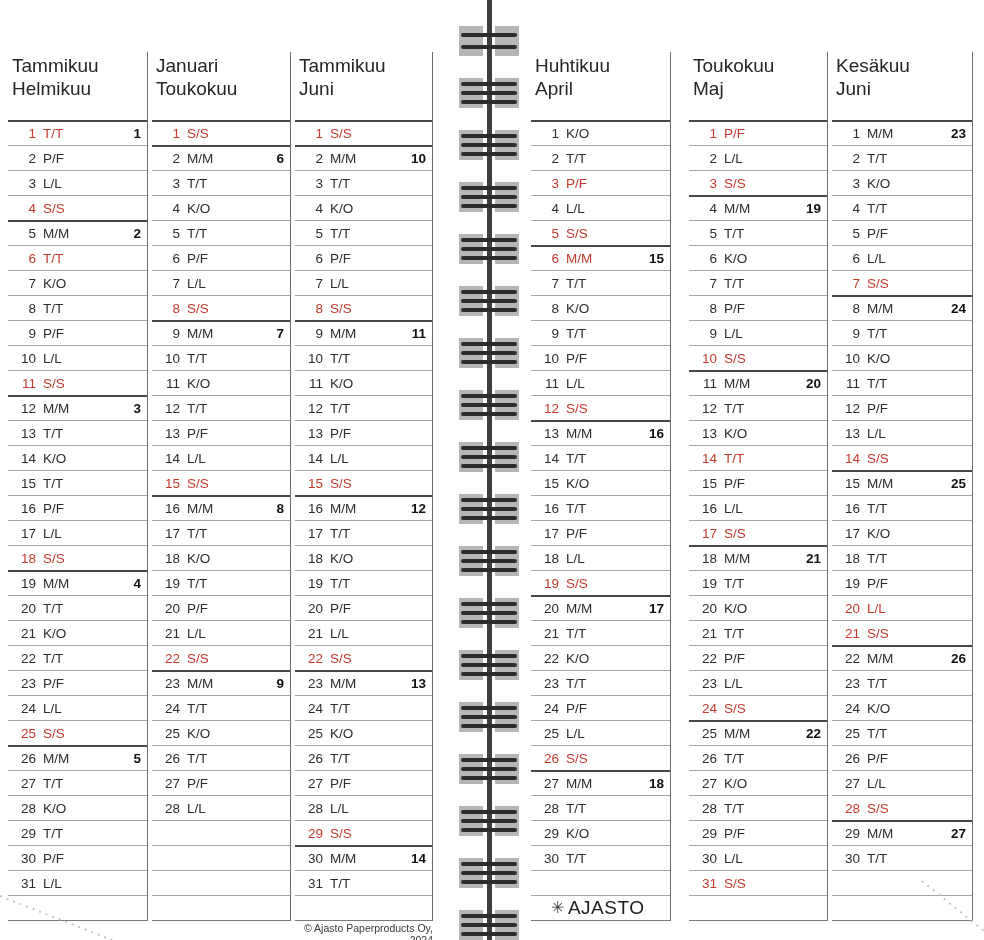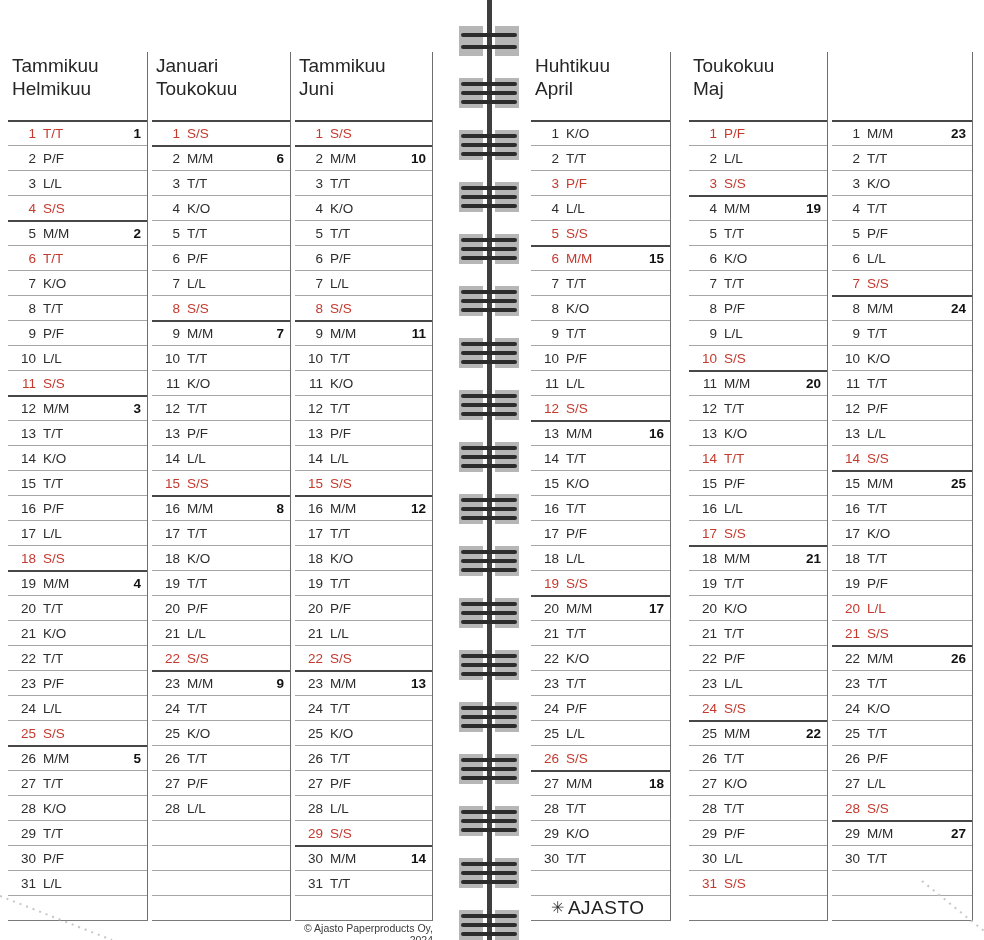--- a/index.html
+++ b/index.html
@@ -876,20 +876,24 @@
           <span class="wknum"></span>
         </div>
         <div class="row">
           <span class="num"></span>
           <span class="wd"></span>
           <span class="wknum"></span>
         </div>
       </div>
   </div>
   <div class="month-col" id="m5">
+    <div class="mhead">
+      <div>Kesäkuu</div>
+      <div>Juni</div>
+    </div>
     <div class="rows">
         <div class="row wk">
           <span class="num">1</span>
           <span class="wd">M/M</span>
           <span class="wknum">23</span>
         </div>
         <div class="row">
           <span class="num">2</span>
           <span class="wd">T/T</span>
           <span class="wknum"></span>

